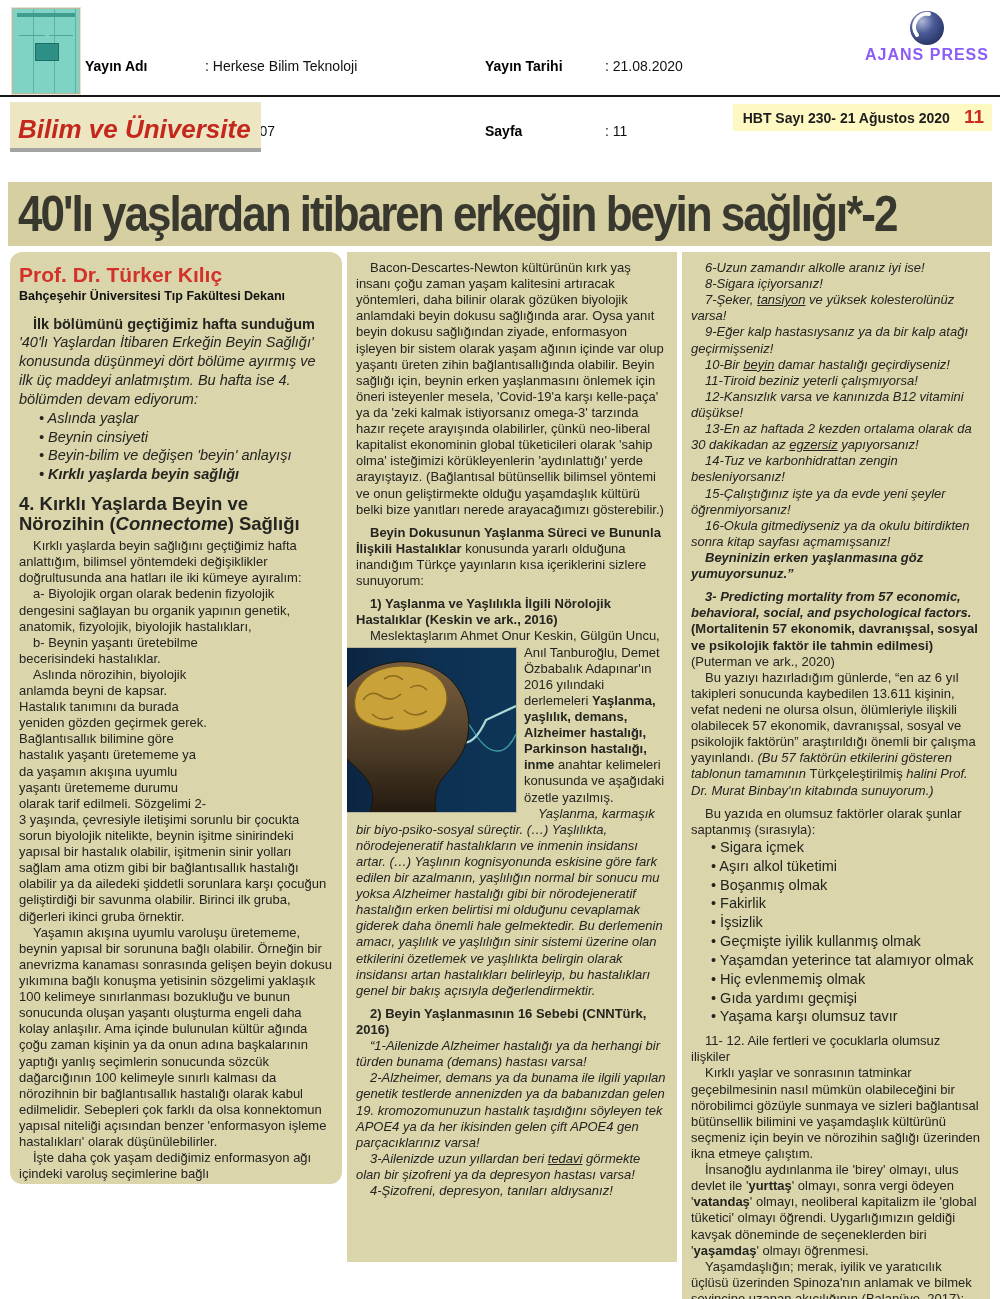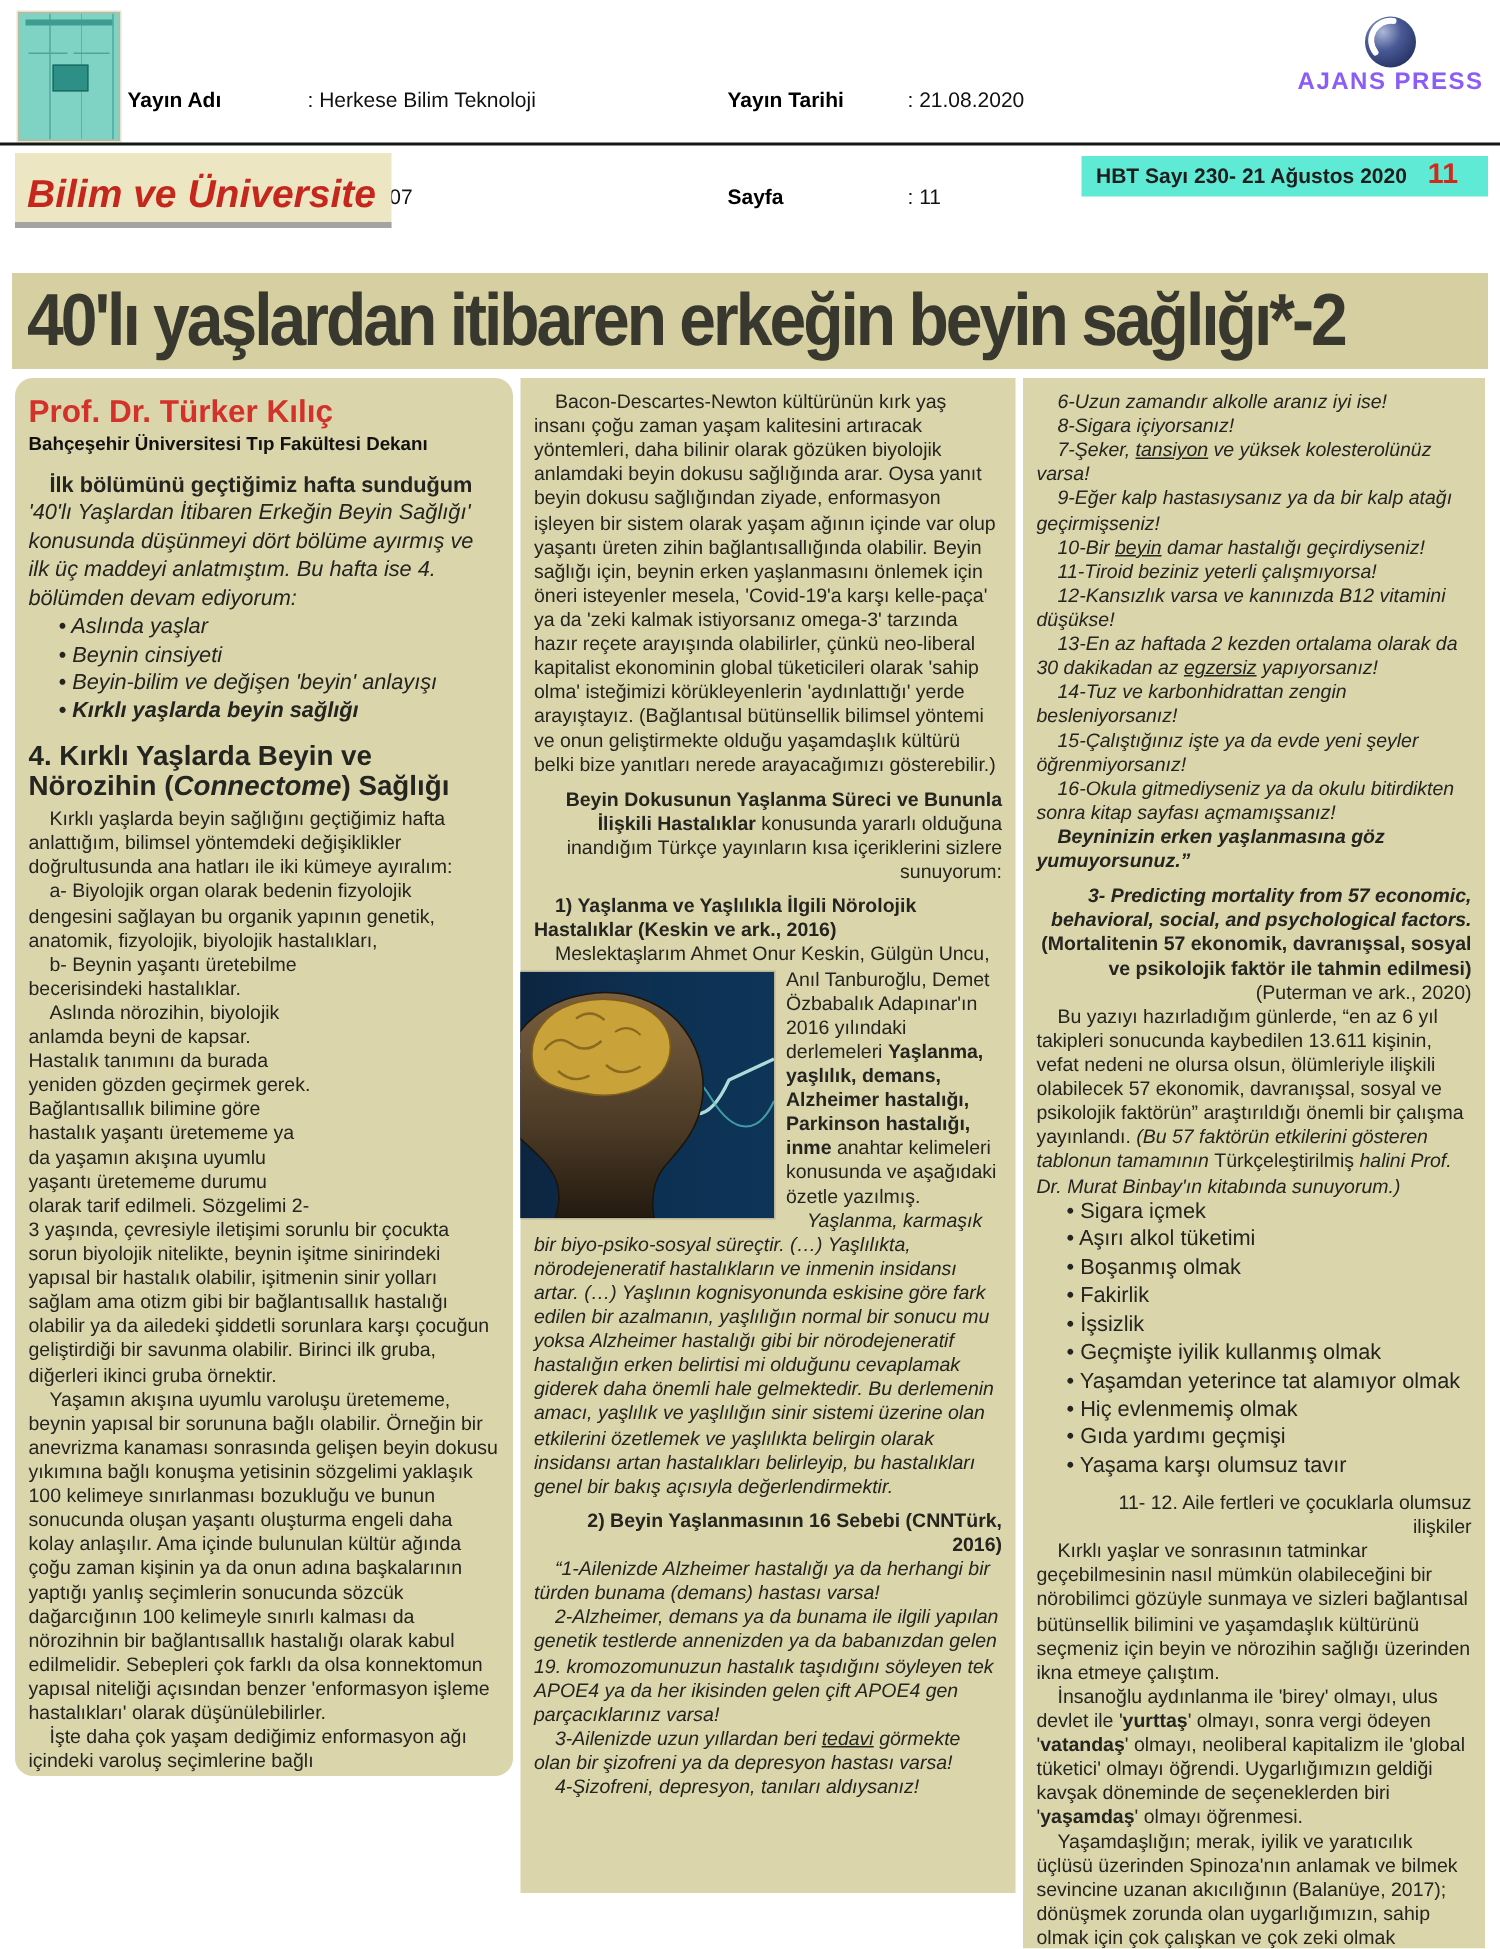--- a/index.html
+++ b/index.html
@@ -32,22 +32,22 @@
   .header-rule{position:absolute;left:0;top:95px;width:1000px;height:0;border-top:2px solid #161616;}
 
   
   .banner-left{
     position:absolute;left:10px;top:102px;padding:12px 10px 3px 8px;background:#ece7c2;
     border-bottom:4px solid #a3a3a3;
     font-size:26px;font-weight:bold;font-style:italic;color:#c5271c;
     letter-spacing:0px;
   }
   .banner-right{
-    position:absolute;right:8px;top:104px;background:#5eead4;
-    padding:2px 20px 3px 10px;font-size:14px;font-weight:bold;color:#1d1d1d;
+    position:absolute;right:8px;top:104px;background:#fef9c3;
+    padding:2px 8px 3px 10px;font-size:14px;font-weight:bold;color:#1d1d1d;
   }
   .banner-page{color:#cf2a1b;font-size:19px;margin-left:14px;}
 
   
   .headline{
     position:absolute;left:8px;top:182px;width:984px;height:64px;background:#d5cfa2;
     display:flex;align-items:center;overflow:hidden;
   }
   .headline span{
     font-size:44px;font-weight:bold;color:#39382f;letter-spacing:-2px;
@@ -64,21 +64,21 @@
   .col-3{left:682px;top:252px;width:308px;height:1047px;}
 
   .author-name{font-size:21px;font-weight:bold;color:#d2322a;margin:2px 0 1px;}
   .author-title{font-size:12.5px;font-weight:bold;color:#111;margin-bottom:10px;}
 
   .blk{text-indent:14px;margin:0;}
   .blk.intro{font-size:14.5px;line-height:1.3;}
   .blk.bullet{text-indent:0;padding-left:20px;font-size:14.5px;line-height:1.3;}
   .blk.h2{font-size:18.5px;line-height:1.08;font-weight:bold;text-indent:0;margin:10px 0 4px;}
   .blk.h3{font-weight:bold;margin-top:7px;}
-  .blk.mt{margin-top:7px;text-align:right;}
+  .blk.mt{margin-top:7px;}
   .blk.noind{text-indent:0;}
   .r-b{font-weight:bold;}
   .r-i{font-style:italic;}
   .r-u{text-decoration:underline;}
 
   .cut-right{float:right;width:114px;height:174px;margin-left:6px;}
 
   .article-image{
     float:left;width:282px;height:164px;margin:3px 8px 4px -122px;
     outline:1px solid #b9b49a;position:relative;z-index:5;background:#0b1a33;
@@ -230,20 +230,21 @@
       <div class="blk p"><span class="r-i">10-Bir </span><span class="r-i r-u">beyin</span><span class="r-i"> damar hastalığı geçirdiyseniz!</span></div>
       <div class="blk p"><span class="r-i">11-Tiroid beziniz yeterli çalışmıyorsa!</span></div>
       <div class="blk p"><span class="r-i">12-Kansızlık varsa ve kanınızda B12 vitamini düşükse!</span></div>
       <div class="blk p"><span class="r-i">13-En az haftada 2 kezden ortalama olarak da 30 dakikadan az </span><span class="r-i r-u">egzersiz</span><span class="r-i"> yapıyorsanız!</span></div>
       <div class="blk p"><span class="r-i">14-Tuz ve karbonhidrattan zengin besleniyorsanız!</span></div>
       <div class="blk p"><span class="r-i">15-Çalıştığınız işte ya da evde yeni şeyler öğrenmiyorsanız!</span></div>
       <div class="blk p"><span class="r-i">16-Okula gitmediyseniz ya da okulu bitirdikten sonra kitap sayfası açmamışsanız!</span></div>
       <div class="blk p"><span class="r-b r-i">Beyninizin erken yaşlanmasına göz yumuyorsunuz.”</span></div>
       <div class="blk p mt"><span class="r-b r-i">3- Predicting mortality from 57 economic, behavioral, social, and psychological factors. </span><span class="r-b">(Mortalitenin 57 ekonomik, davranışsal, sosyal ve psikolojik faktör ile tahmin edilmesi)</span><span> (Puterman ve ark., 2020)</span></div>
       <div class="blk p"><span>Bu yazıyı hazırladığım günlerde, “en az 6 yıl takipleri sonucunda kaybedilen 13.611 kişinin, vefat nedeni ne olursa olsun, ölümleriyle ilişkili olabilecek 57 ekonomik, davranışsal, sosyal ve psikolojik faktörün” araştırıldığı önemli bir çalışma yayınlandı. </span><span class="r-i">(Bu 57 faktörün etkilerini gösteren tablonun tamamının </span><span>Türkçeleştirilmiş</span><span class="r-i"> halini Prof. Dr. Murat Binbay'ın kitabında sunuyorum.)</span></div>
+      <div class="blk p mt"><span>Bu yazıda en olumsuz faktörler olarak şunlar saptanmış (sırasıyla):</span></div>
       <div class="blk bullet"><span>• Sigara içmek</span></div>
       <div class="blk bullet"><span>• Aşırı alkol tüketimi</span></div>
       <div class="blk bullet"><span>• Boşanmış olmak</span></div>
       <div class="blk bullet"><span>• Fakirlik</span></div>
       <div class="blk bullet"><span>• İşsizlik</span></div>
       <div class="blk bullet"><span>• Geçmişte iyilik kullanmış olmak</span></div>
       <div class="blk bullet"><span>• Yaşamdan yeterince tat alamıyor olmak</span></div>
       <div class="blk bullet"><span>• Hiç evlenmemiş olmak</span></div>
       <div class="blk bullet"><span>• Gıda yardımı geçmişi</span></div>
       <div class="blk bullet"><span>• Yaşama karşı olumsuz tavır</span></div>

